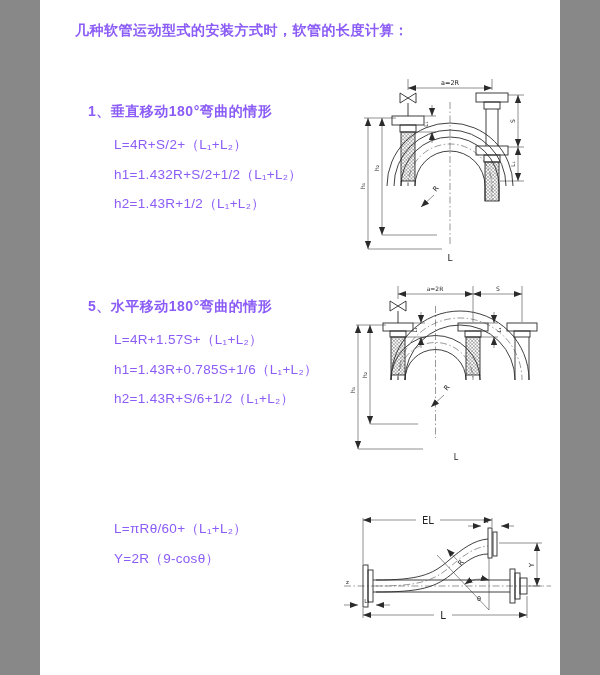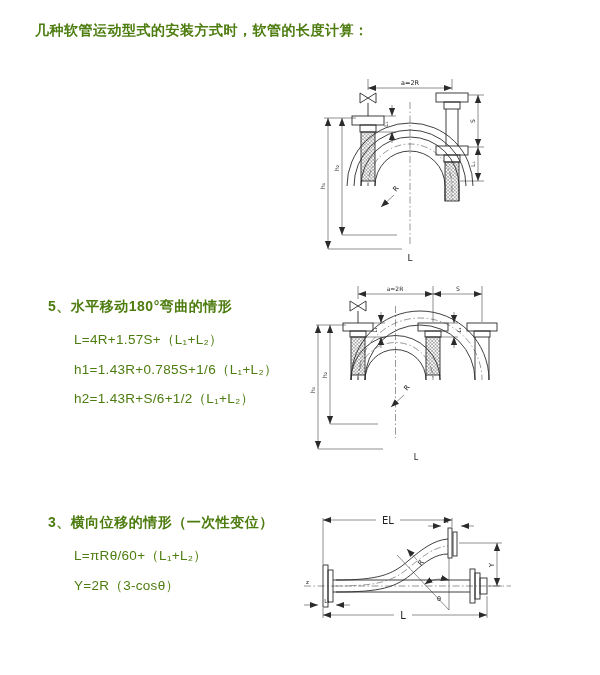--- a/index.html
+++ b/index.html
@@ -1,18 +1,18 @@
 <!DOCTYPE html>
 <html><head>
 <meta charset="utf-8">
 <style>
   html,body{margin:0;padding:0;background:#888;}
   .page{
-    position:relative;width:600px;height:675px;background:#ffffff;
-    font-family:"Liberation Sans","DejaVu Sans",sans-serif;color:#4d7c0f;
+    position:relative;width:520px;height:675px;background:#ffffff;
+    font-family:"Liberation Sans","DejaVu Sans",sans-serif;color:#8b5cf6;
     overflow:hidden;margin:0 auto;
   }
   .title{position:absolute;left:35px;top:22px;font-size:14px;font-weight:600;letter-spacing:.5px;}
   .section{position:absolute;left:48px;}
   .sec1{top:103px;}
   .sec2{top:298px;}
   .sec3{top:514px;}
   .heading{font-size:14px;font-weight:600;letter-spacing:.5px;margin-bottom:9px;}
   .formula{margin-left:26px;font-size:13.5px;font-weight:500;line-height:29.5px;letter-spacing:.3px;white-space:nowrap;}
   svg{position:absolute;}
@@ -25,32 +25,37 @@
   .cl{stroke:#444;stroke-width:.55;fill:none;stroke-dasharray:7 2.5 1.5 2.5;}
   .braid{stroke:#2b2b2b;stroke-width:.9;}
 </style>
 </head>
 <body>
 
 <div class="page">
 
   <div class="title">几种软管运动型式的安装方式时，软管的长度计算：</div>
 
+  <div class="section sec1">
+    <div class="heading">1、垂直移动180°弯曲的情形</div>
+    <div class="formula">L=4R+S/2+（L₁+L₂）</div>
+    <div class="formula">h1=1.432R+S/2+1/2（L₁+L₂）</div>
+    <div class="formula">h2=1.43R+1/2（L₁+L₂）</div>
+  </div>
 
   <div class="section sec2">
     <div class="heading">5、水平移动180°弯曲的情形</div>
     <div class="formula">L=4R+1.57S+（L₁+L₂）</div>
     <div class="formula">h1=1.43R+0.785S+1/6（L₁+L₂）</div>
     <div class="formula">h2=1.43R+S/6+1/2（L₁+L₂）</div>
   </div>
 
   <div class="section sec3">
-    <div class="heading">3、横向位移的情形（一次性变位）</div>
     <div class="formula">L=πRθ/60+（L₁+L₂）</div>
-    <div class="formula">Y=2R（3-cosθ）</div>
+    <div class="formula">Y=2R（9-cosθ）</div>
   </div>
 
   <svg id="d1" width="285" height="198" viewBox="0 0 285 198">
     <defs>
       <marker id="ar1" viewBox="0 0 10 10" refX="9" refY="5" markerWidth="9" markerHeight="9" orient="auto-start-reverse" markerUnits="userSpaceOnUse">
         <path d="M0,1.5 L9,5 L0,8.5 z" fill="#2b2b2b"></path>
       </marker>
       <pattern id="bp1" width="3.4" height="3.4" patternUnits="userSpaceOnUse">
         <path d="M0,3.4 L3.4,0 M0,0 L3.4,3.4" stroke="#666" stroke-width="0.5"></path>
       </pattern>

